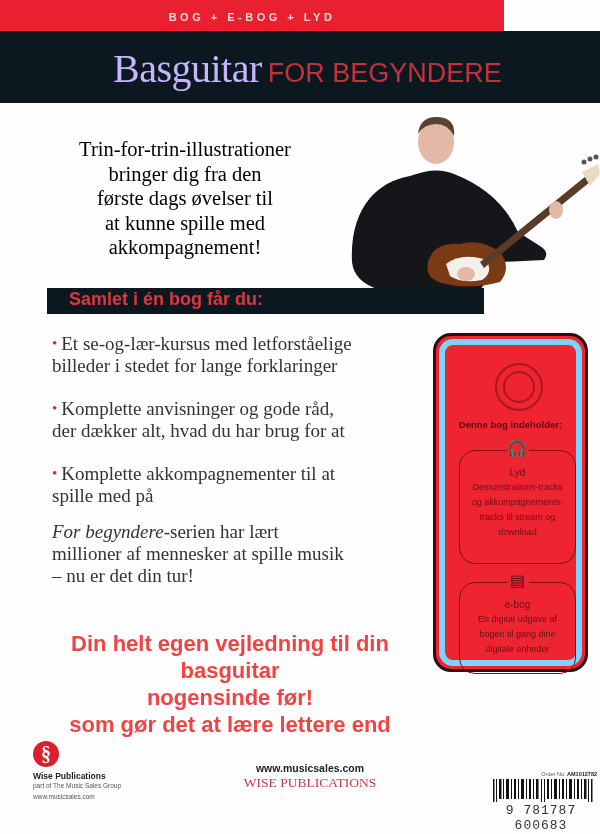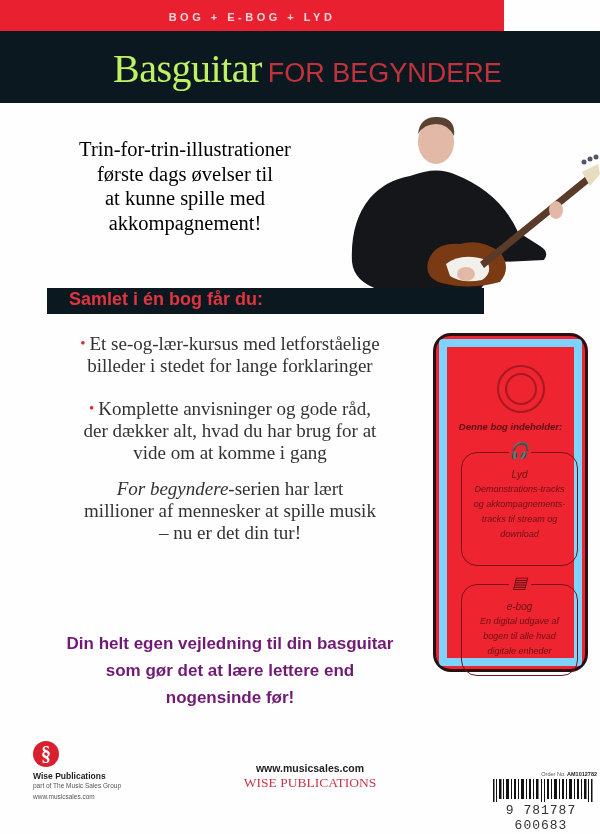--- a/index.html
+++ b/index.html
@@ -1,32 +1,32 @@
 <!DOCTYPE html>
 <html><head>
 <meta charset="utf-8">
 <style>
   * { box-sizing: border-box; margin: 0; padding: 0; }
   body { width: 600px; height: 834px; background: #fefefe; position: relative; overflow: hidden; font-family: "Liberation Serif", serif; color: #2a2a2a; }
   .topbar { position: absolute; left: 0; top: 0; width: 504px; height: 31px; background: #e8202f; color: #f5d7da; font-family: "Liberation Sans", sans-serif; font-weight: bold; font-size: 11px; letter-spacing: 3.5px; text-align: center; line-height: 34px; }
   .titlebar { position: absolute; left: 0; top: 31px; width: 600px; height: 72px; background: #0c1820; }
   .title { position: absolute; left: 113px; top: 14px; white-space: nowrap; }
-  .title-main { font-family: "Liberation Serif", serif; color: #bef264; font-size: 40px; letter-spacing: -0.5px; }
+  .title-main { font-family: "Liberation Serif", serif; color: #c4b5fd; font-size: 40px; letter-spacing: -0.5px; }
   .title-sub { font-family: "Liberation Sans", sans-serif; color: #c2323c; font-size: 27px; margin-left: 6px; }
   .intro { position: absolute; left: 60px; top: 137px; width: 250px; text-align: center; font-size: 20.5px; line-height: 24.5px; color: #000000; }
   .photo { position: absolute; left: 350px; top: 112px; width: 250px; height: 178px; }
   .banner { position: absolute; left: 47px; top: 288px; width: 437px; height: 26px; background: #0c1820; }
   .banner span { position: absolute; left: 22px; top: 1px; color: #e03440; font-family: "Liberation Sans", sans-serif; font-weight: bold; font-size: 18px; }
-  .bullets { position: absolute; left: 40px; top: 332px; width: 380px; text-align: center; font-size: 19px; line-height: 22px; color: #333; }
+  .bullets { position: absolute; left: 52px; top: 332px; width: 380px; text-align: left; font-size: 19px; line-height: 22px; color: #333; }
   .bullets p { margin-bottom: 20px; }
   .dot { color: #d42a3a; font-size: 15px; vertical-align: 2px; margin-right: 4px; }
   .series { margin-top: -6px; }
-  .cta { position: absolute; left: 40px; top: 630px; width: 380px; text-align: center; color: #701a75; font-family: "Liberation Sans", sans-serif; font-weight: bold; font-size: 17px; line-height: 27px; }
+  .cta { position: absolute; left: 40px; top: 630px; width: 380px; text-align: center; color: #ef4444; font-family: "Liberation Sans", sans-serif; font-weight: bold; font-size: 22px; line-height: 27px; }
   .redbox { position: absolute; left: 433px; top: 333px; width: 155px; height: 339px; background: #ee2430; border: 3px solid #2a0f12; border-radius: 18px; }
-  .redbox .inner { position: absolute; inset: 3px; border: 8px solid #7dd3fc; border-radius: 4px; font-style: italic; }
+  .redbox .inner { position: absolute; inset: 3px; border: 6px solid #7dd3fc; border-radius: 14px; }
   .seal { position: absolute; left: 50px; top: 18px; width: 48px; height: 48px; border-radius: 50%; border: 2px solid #a81820; }
   .seal::after { content: ""; position: absolute; inset: 6px; border-radius: 50%; border: 2px solid #a81820; }
   .box-title { position: absolute; left: 0; width: 100%; top: 74px; text-align: center; font-family: "Liberation Sans", sans-serif; font-size: 9.5px; font-weight: bold; color: #5a0d12; }
   .panel { position: absolute; left: 14px; width: 117px; border: 1px solid #7a1218; border-radius: 16px; text-align: center; font-family: "Liberation Sans", sans-serif; color: #6a1015; font-size: 9px; line-height: 15px; padding-top: 14px; }
   .panel .ptitle { font-size: 10px; }
   .panel .icon { position: absolute; left: 50%; top: -13px; transform: translateX(-50%); width: 22px; height: 22px; background: #ee2430; color: #5a0d12; font-size: 16px; line-height: 22px; }
   .panel1 { top: 105px; height: 114px; }
   .panel2 { top: 237px; height: 92px; }
   .logo { position: absolute; left: 33px; top: 741px; width: 26px; height: 26px; border-radius: 50%; background: #d8202e; color: #fff; font-family: "Liberation Serif", serif; font-weight: bold; font-size: 20px; text-align: center; line-height: 26px; }
   .pub-name { position: absolute; left: 33px; top: 771px; font-family: "Liberation Sans", sans-serif; font-weight: bold; font-size: 8.5px; color: #222; }
@@ -45,20 +45,21 @@
 <div class="topbar">BOG + E-BOG + LYD</div>
 
 <div class="titlebar">
   <div class="title">
     <span class="title-main">Basguitar</span><span class="title-sub">FOR BEGYNDERE</span>
   </div>
 </div>
 
 <div class="intro">
   <div>Trin-for-trin-illustrationer</div>
+  <div>bringer dig fra den</div>
   <div>første dags øvelser til</div>
   <div>at kunne spille med</div>
   <div>akkompagnement!</div>
 </div>
 
 <svg class="photo" viewBox="0 0 250 178">
 
   <ellipse cx="86" cy="30" rx="18" ry="22" fill="#e2b8a6"></ellipse>
   <path d="M68 22 Q70 4 88 5 Q106 6 104 24 Q98 12 86 12 Q74 12 68 22Z" fill="#5a4232"></path>
 
@@ -83,52 +84,55 @@
 </div>
 
 <div class="bullets">
   <p>
     <span class="dot">•</span><span>Et se-og-lær-kursus med letforståelige</span><br>
     <span>billeder i stedet for lange forklaringer</span>
   </p>
   <p>
     <span class="dot">•</span><span>Komplette anvisninger og gode råd,</span><br>
     <span>der dækker alt, hvad du har brug for at</span><br>
-    <span>vide om at komme i gang</span>
+  </p>
+  <p>
+    <span class="dot">•</span><span>Komplette akkompagnementer til at</span><br>
+    <span>spille med på</span>
   </p>
   <p class="series">
     <i>For begyndere</i><span>-serien har lært</span><br>
     <span>millioner af mennesker at spille musik</span><br>
     <span>– nu er det din tur!</span>
   </p>
 </div>
 
 <div class="cta">
   <div>Din helt egen vejledning til din basguitar</div>
+  <div>nogensinde før!</div>
   <div>som gør det at lære lettere end</div>
-  <div>nogensinde før!</div>
 </div>
 
 <div class="redbox">
   <div class="inner">
     <div class="seal"></div>
     <div class="box-title">Denne bog indeholder:</div>
     <div class="panel panel1">
       <div class="icon">🎧</div>
       <div class="ptitle">Lyd</div>
       <div>Demonstrations-tracks</div>
       <div>og akkompagnements-</div>
       <div>tracks til stream og</div>
       <div>download</div>
     </div>
     <div class="panel panel2">
       <div class="icon">▤</div>
       <div class="ptitle">e-bog</div>
       <div>En digital udgave af</div>
-      <div>bogen til alle hvad</div>
+      <div>bogen til gang dine</div>
       <div>digitale enheder</div>
     </div>
   </div>
 </div>
 
 <div class="logo">§</div>
 <div class="pub-name">Wise Publications</div>
 <div class="pub-sub">part of The Music Sales Group</div>
 <div class="pub-url">www.musicsales.com</div>
 

